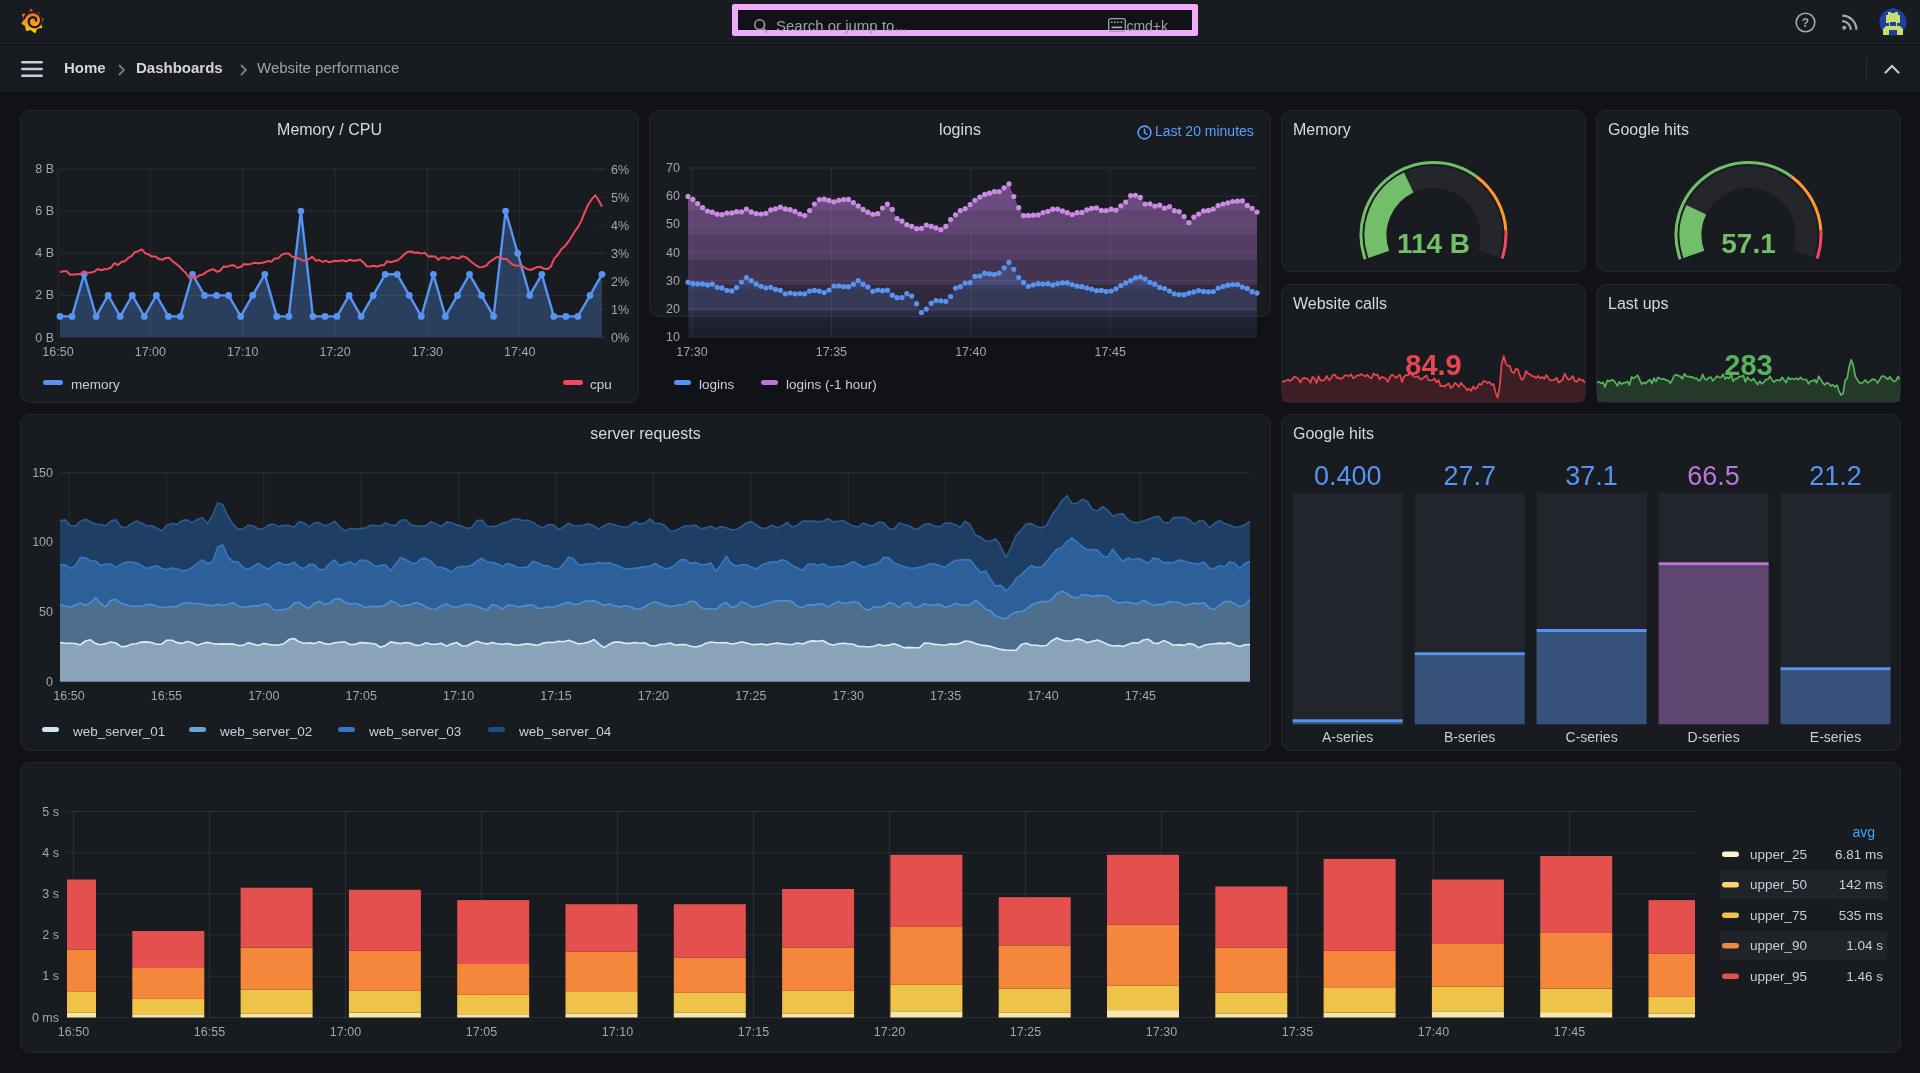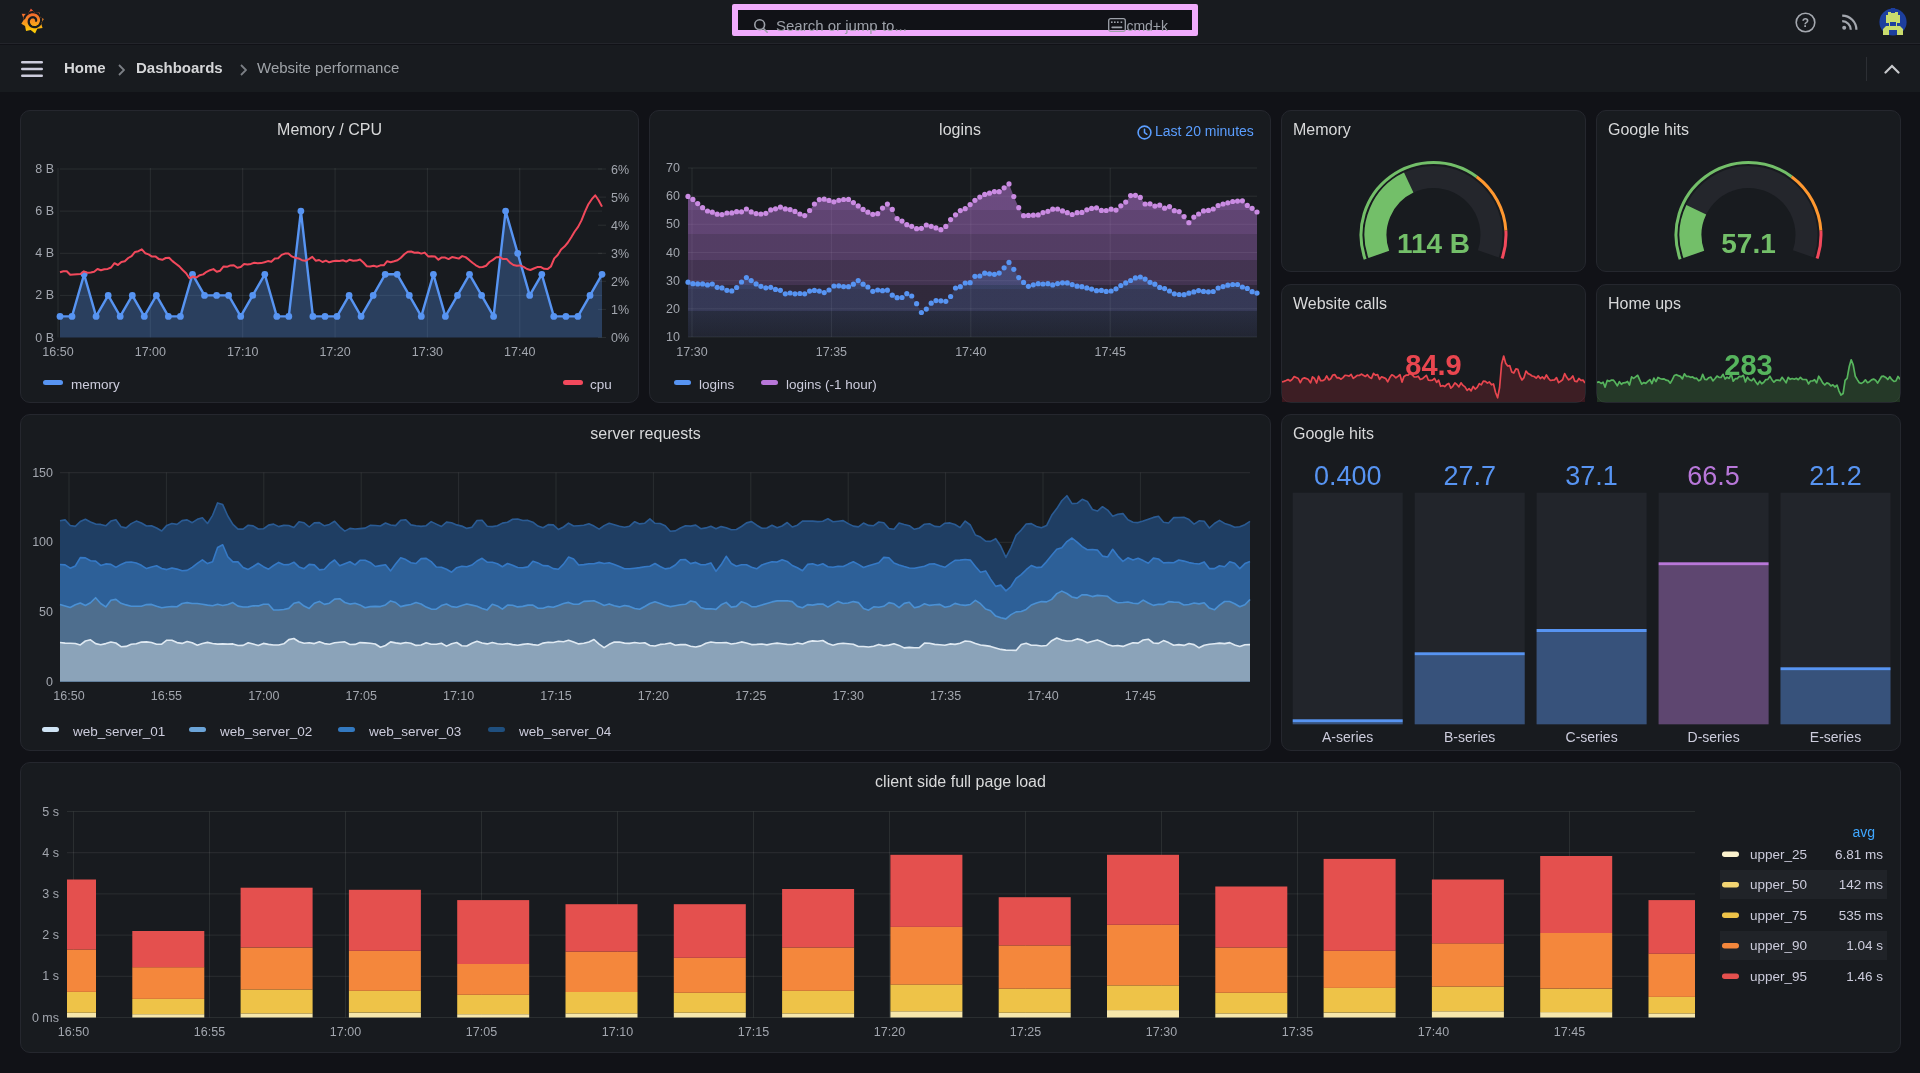--- a/index.html
+++ b/index.html
@@ -167,21 +167,21 @@
         <circle cx="556.9" cy="205.4" r="3.4" fill="#5794F2"></circle>
         <circle cx="569.0" cy="184.4" r="3.4" fill="#5794F2"></circle>
         <circle cx="581.0" cy="163.3" r="3.4" fill="#5794F2"></circle>
         <polyline points="39.0,161.3 42.4,160.3 45.8,160.2 49.2,163.8 52.6,163.4 56.0,163.2 59.5,163.0 62.9,160.3 66.3,161.7 69.7,161.4 73.1,160.7 76.5,158.0 79.9,159.3 83.3,158.3 86.7,157.9 90.1,156.5 93.5,152.2 96.9,154.0 100.4,150.9 103.8,150.2 107.2,147.0 110.6,145.1 114.0,140.9 117.4,140.2 120.8,138.3 124.2,142.2 127.6,143.4 131.0,145.6 134.4,145.4 137.9,148.1 141.3,148.8 144.7,147.0 148.1,146.7 151.5,150.1 154.9,152.8 158.3,155.4 161.7,159.0 165.1,162.3 168.5,167.3 171.9,165.5 175.4,166.5 178.8,164.2 182.2,163.4 185.6,160.8 189.0,159.2 192.4,158.1 195.8,160.8 199.2,159.7 202.6,155.4 206.0,155.8 209.4,154.4 212.8,154.3 216.3,156.7 219.7,156.1 223.1,153.1 226.5,153.6 229.9,152.9 233.3,151.8 236.7,152.2 240.1,152.1 243.5,151.2 246.9,150.1 250.3,150.8 253.8,147.6 257.2,147.2 260.6,143.9 264.0,142.6 267.4,142.5 270.8,145.4 274.2,146.8 277.6,147.4 281.0,149.2 284.4,149.8 287.8,148.2 291.3,145.9 294.7,149.7 298.1,149.0 301.5,151.0 304.9,149.6 308.3,151.3 311.7,150.3 315.1,149.7 318.5,149.9 321.9,149.3 325.3,150.6 328.7,148.7 332.2,149.7 335.6,149.6 339.0,148.5 342.4,151.5 345.8,155.2 349.2,155.5 352.6,154.8 356.0,155.7 359.4,154.3 362.8,154.3 366.2,150.2 369.7,151.3 373.1,150.3 376.5,149.2 379.9,146.7 383.3,143.3 386.7,140.8 390.1,140.5 393.5,141.8 396.9,141.5 400.3,142.6 403.7,141.6 407.2,145.4 410.6,145.2 414.0,145.6 417.4,148.7 420.8,146.4 424.2,146.6 427.6,148.1 431.0,146.1 434.4,146.8 437.8,147.6 441.2,145.1 444.6,146.1 448.1,148.9 451.5,151.8 454.9,154.3 458.3,156.2 461.7,156.0 465.1,154.7 468.5,151.0 471.9,148.9 475.3,146.2 478.7,146.1 482.1,148.1 485.6,147.9 489.0,151.7 492.4,154.0 495.8,154.8 499.2,154.4 502.6,155.9 506.0,158.0 509.4,159.0 512.8,157.5 516.2,156.1 519.6,155.9 523.1,157.8 526.5,158.1 529.9,155.5 533.3,147.4 536.7,144.0 540.1,138.4 543.5,135.6 546.9,131.5 550.3,126.3 553.7,120.5 557.1,115.9 560.5,109.4 564.0,100.7 567.4,93.2 570.8,88.2 574.2,84.3 577.6,89.2 581.0,95.6" fill="none" stroke="#F2495C" stroke-width="2" stroke-linejoin="round"></polyline>
         <rect x="22" y="269" width="20" height="5" rx="2.5" fill="#5794F2"></rect>
         <text x="50" y="277.5" font-size="13.5" fill="#ccccdc">memory</text>
         <rect x="542" y="269" width="20" height="5" rx="2.5" fill="#F2495C"></rect>
         <text x="569" y="277.5" font-size="13.5" fill="#ccccdc">cpu</text>
       </svg>
     </div>
-    <div class="panel" style="left:649px;top:110px;width:622px;height:293px">
+    <div class="panel" style="left:649px;top:110px;width:622px;height:207px">
       <div class="ptitle-c">logins</div>
       <svg width="15" height="15" viewBox="0 0 15 15" style="position:absolute;left:487;top:14">
 <circle cx="7.5" cy="7.5" r="6.4" fill="none" stroke="#5b9eff" stroke-width="1.6"></circle>
 <path d="M7.5 4.2v3.5l2.4 1.6" fill="none" stroke="#5b9eff" stroke-width="1.5" stroke-linecap="round"></path>
       </svg>
       <div class="timelab">Last 20 minutes</div>
       <svg width="620" height="291" style="position:absolute;left:0;top:0">
         <line x1="38" y1="57.0" x2="607" y2="57.0" stroke="rgba(204,212,210,0.10)"></line>
         <line x1="38" y1="85.2" x2="607" y2="85.2" stroke="rgba(204,212,210,0.10)"></line>
         <line x1="38" y1="113.3" x2="607" y2="113.3" stroke="rgba(204,212,210,0.10)"></line>
@@ -496,21 +496,21 @@
     </div>
     <div class="panel" style="left:1281px;top:284px;width:305px;height:119px">
       <div class="ptitle-l">Website calls</div>
       <svg width="303" height="117" style="position:absolute;left:0;top:0">
         <path d="M0.0 96.8L2.0 96.4L4.1 95.5L6.1 94.5L8.1 96.0L10.2 94.3L12.2 91.6L14.2 92.5L16.3 93.5L18.3 97.7L20.3 93.8L22.4 92.9L24.4 93.6L26.4 94.6L28.5 97.9L30.5 91.8L32.5 93.5L34.6 98.0L36.6 91.2L38.6 95.7L40.7 95.7L42.7 94.6L44.7 90.9L46.8 94.9L48.8 93.7L50.8 90.0L52.9 89.7L54.9 92.8L56.9 92.6L59.0 94.2L61.0 92.6L63.0 90.3L65.1 90.5L67.1 91.2L69.1 89.4L71.2 93.4L73.2 92.0L75.2 90.4L77.3 90.5L79.3 89.1L81.3 90.3L83.4 91.5L85.4 89.7L87.4 92.3L89.5 93.4L91.5 88.4L93.5 90.1L95.6 89.7L97.6 94.3L99.6 91.8L101.7 92.6L103.7 93.5L105.7 96.8L107.8 92.6L109.8 89.8L111.8 90.8L113.9 92.8L115.9 91.4L117.9 89.6L120.0 97.1L122.0 91.4L124.0 90.2L126.1 90.2L128.1 88.2L130.1 89.7L132.2 91.8L134.2 92.0L136.2 91.2L138.3 94.5L140.3 93.8L142.3 92.1L144.4 90.3L146.4 95.2L148.4 95.4L150.5 95.2L152.5 93.4L154.6 97.4L156.6 95.1L158.6 101.3L160.7 100.6L162.7 101.6L164.7 99.6L166.8 98.4L168.8 103.2L170.8 101.3L172.9 97.9L174.9 99.5L176.9 101.9L179.0 97.8L181.0 100.4L183.0 101.9L185.1 105.4L187.1 103.6L189.1 105.9L191.2 101.4L193.2 104.1L195.2 102.4L197.3 98.6L199.3 99.9L201.3 96.1L203.4 96.3L205.4 98.1L207.4 97.0L209.5 99.8L211.5 99.0L213.5 107.2L215.6 112.8L217.6 102.5L219.6 79.0L221.7 71.0L223.7 78.3L225.7 81.0L227.8 80.7L229.8 86.9L231.8 88.0L233.9 83.9L235.9 84.4L237.9 91.0L240.0 95.0L242.0 92.6L244.0 86.1L246.1 88.6L248.1 89.5L250.1 91.0L252.2 91.5L254.2 93.1L256.2 90.9L258.3 93.5L260.3 91.9L262.3 93.9L264.4 90.0L266.4 93.2L268.4 95.5L270.5 95.1L272.5 94.8L274.5 92.7L276.6 97.6L278.6 96.3L280.6 94.8L282.7 88.6L284.7 92.3L286.7 94.9L288.8 93.5L290.8 90.9L292.8 96.2L294.9 96.7L296.9 93.5L298.9 95.3L301.0 95.1L303.0 97.9L303.0 117.0 L0.0 117.0 Z" fill="rgba(196,42,56,0.22)"></path>
         <polyline points="0.0,96.8 2.0,96.4 4.1,95.5 6.1,94.5 8.1,96.0 10.2,94.3 12.2,91.6 14.2,92.5 16.3,93.5 18.3,97.7 20.3,93.8 22.4,92.9 24.4,93.6 26.4,94.6 28.5,97.9 30.5,91.8 32.5,93.5 34.6,98.0 36.6,91.2 38.6,95.7 40.7,95.7 42.7,94.6 44.7,90.9 46.8,94.9 48.8,93.7 50.8,90.0 52.9,89.7 54.9,92.8 56.9,92.6 59.0,94.2 61.0,92.6 63.0,90.3 65.1,90.5 67.1,91.2 69.1,89.4 71.2,93.4 73.2,92.0 75.2,90.4 77.3,90.5 79.3,89.1 81.3,90.3 83.4,91.5 85.4,89.7 87.4,92.3 89.5,93.4 91.5,88.4 93.5,90.1 95.6,89.7 97.6,94.3 99.6,91.8 101.7,92.6 103.7,93.5 105.7,96.8 107.8,92.6 109.8,89.8 111.8,90.8 113.9,92.8 115.9,91.4 117.9,89.6 120.0,97.1 122.0,91.4 124.0,90.2 126.1,90.2 128.1,88.2 130.1,89.7 132.2,91.8 134.2,92.0 136.2,91.2 138.3,94.5 140.3,93.8 142.3,92.1 144.4,90.3 146.4,95.2 148.4,95.4 150.5,95.2 152.5,93.4 154.6,97.4 156.6,95.1 158.6,101.3 160.7,100.6 162.7,101.6 164.7,99.6 166.8,98.4 168.8,103.2 170.8,101.3 172.9,97.9 174.9,99.5 176.9,101.9 179.0,97.8 181.0,100.4 183.0,101.9 185.1,105.4 187.1,103.6 189.1,105.9 191.2,101.4 193.2,104.1 195.2,102.4 197.3,98.6 199.3,99.9 201.3,96.1 203.4,96.3 205.4,98.1 207.4,97.0 209.5,99.8 211.5,99.0 213.5,107.2 215.6,112.8 217.6,102.5 219.6,79.0 221.7,71.0 223.7,78.3 225.7,81.0 227.8,80.7 229.8,86.9 231.8,88.0 233.9,83.9 235.9,84.4 237.9,91.0 240.0,95.0 242.0,92.6 244.0,86.1 246.1,88.6 248.1,89.5 250.1,91.0 252.2,91.5 254.2,93.1 256.2,90.9 258.3,93.5 260.3,91.9 262.3,93.9 264.4,90.0 266.4,93.2 268.4,95.5 270.5,95.1 272.5,94.8 274.5,92.7 276.6,97.6 278.6,96.3 280.6,94.8 282.7,88.6 284.7,92.3 286.7,94.9 288.8,93.5 290.8,90.9 292.8,96.2 294.9,96.7 296.9,93.5 298.9,95.3 301.0,95.1 303.0,97.9" fill="none" stroke="#e8464f" stroke-width="1.7" stroke-linejoin="round"></polyline>
         <text x="151.5" y="90" text-anchor="middle" font-size="29" font-weight="bold" fill="#e8464f">84.9</text>
       </svg>
     </div>
     <div class="panel" style="left:1596px;top:284px;width:305px;height:119px">
-      <div class="ptitle-l">Home ups</div>
+      <div class="ptitle-l">Last ups</div>
       <svg width="303" height="117" style="position:absolute;left:0;top:0">
         <path d="M0.0 97.4L2.0 96.9L4.1 98.4L6.1 97.2L8.1 102.1L10.2 95.4L12.2 96.3L14.2 95.2L16.3 95.0L18.3 97.6L20.3 100.8L22.4 96.7L24.4 99.3L26.4 97.8L28.5 97.7L30.5 96.5L32.5 100.1L34.6 91.9L36.6 93.4L38.6 91.9L40.7 90.3L42.7 94.9L44.7 99.1L46.8 97.5L48.8 98.4L50.8 96.4L52.9 94.6L54.9 98.6L56.9 93.1L59.0 96.6L61.0 92.4L63.0 93.5L65.1 94.2L67.1 93.9L69.1 95.2L71.2 95.6L73.2 98.2L75.2 94.9L77.3 90.5L79.3 89.7L81.3 90.6L83.4 91.4L85.4 93.9L87.4 88.8L89.5 91.5L91.5 91.3L93.5 92.3L95.6 91.9L97.6 93.5L99.6 93.2L101.7 95.8L103.7 94.7L105.7 89.4L107.8 94.4L109.8 94.6L111.8 92.7L113.9 92.1L115.9 95.9L117.9 93.7L120.0 91.1L122.0 92.3L124.0 92.5L126.1 89.3L128.1 94.0L130.1 92.2L132.2 93.4L134.2 88.9L136.2 96.2L138.3 93.7L140.3 93.6L142.3 91.3L144.4 91.7L146.4 90.3L148.4 96.9L150.5 92.2L152.5 94.7L154.6 95.7L156.6 93.4L158.6 96.8L160.7 99.6L162.7 96.1L164.7 98.8L166.8 97.2L168.8 94.6L170.8 94.4L172.9 91.2L174.9 94.7L176.9 97.2L179.0 95.1L181.0 95.1L183.0 95.7L185.1 92.3L187.1 94.9L189.1 97.9L191.2 92.3L193.2 94.3L195.2 93.5L197.3 94.2L199.3 93.3L201.3 94.7L203.4 92.3L205.4 94.3L207.4 94.5L209.5 94.7L211.5 98.9L213.5 96.0L215.6 96.0L217.6 94.7L219.6 97.9L221.7 91.2L223.7 94.2L225.7 97.8L227.8 100.0L229.8 97.9L231.8 98.6L233.9 100.9L235.9 99.8L237.9 102.0L240.0 100.1L242.0 106.1L244.0 110.0L246.1 108.5L248.1 95.4L250.1 93.4L252.2 81.8L254.2 74.8L256.2 79.9L258.3 91.3L260.3 94.6L262.3 97.7L264.4 98.4L266.4 97.1L268.4 94.8L270.5 97.7L272.5 96.7L274.5 94.9L276.6 94.1L278.6 95.2L280.6 98.1L282.7 94.6L284.7 91.3L286.7 91.2L288.8 92.4L290.8 94.5L292.8 91.7L294.9 94.7L296.9 96.4L298.9 96.0L301.0 91.4L303.0 94.4L303.0 117.0 L0.0 117.0 Z" fill="rgba(86,166,75,0.22)"></path>
         <polyline points="0.0,97.4 2.0,96.9 4.1,98.4 6.1,97.2 8.1,102.1 10.2,95.4 12.2,96.3 14.2,95.2 16.3,95.0 18.3,97.6 20.3,100.8 22.4,96.7 24.4,99.3 26.4,97.8 28.5,97.7 30.5,96.5 32.5,100.1 34.6,91.9 36.6,93.4 38.6,91.9 40.7,90.3 42.7,94.9 44.7,99.1 46.8,97.5 48.8,98.4 50.8,96.4 52.9,94.6 54.9,98.6 56.9,93.1 59.0,96.6 61.0,92.4 63.0,93.5 65.1,94.2 67.1,93.9 69.1,95.2 71.2,95.6 73.2,98.2 75.2,94.9 77.3,90.5 79.3,89.7 81.3,90.6 83.4,91.4 85.4,93.9 87.4,88.8 89.5,91.5 91.5,91.3 93.5,92.3 95.6,91.9 97.6,93.5 99.6,93.2 101.7,95.8 103.7,94.7 105.7,89.4 107.8,94.4 109.8,94.6 111.8,92.7 113.9,92.1 115.9,95.9 117.9,93.7 120.0,91.1 122.0,92.3 124.0,92.5 126.1,89.3 128.1,94.0 130.1,92.2 132.2,93.4 134.2,88.9 136.2,96.2 138.3,93.7 140.3,93.6 142.3,91.3 144.4,91.7 146.4,90.3 148.4,96.9 150.5,92.2 152.5,94.7 154.6,95.7 156.6,93.4 158.6,96.8 160.7,99.6 162.7,96.1 164.7,98.8 166.8,97.2 168.8,94.6 170.8,94.4 172.9,91.2 174.9,94.7 176.9,97.2 179.0,95.1 181.0,95.1 183.0,95.7 185.1,92.3 187.1,94.9 189.1,97.9 191.2,92.3 193.2,94.3 195.2,93.5 197.3,94.2 199.3,93.3 201.3,94.7 203.4,92.3 205.4,94.3 207.4,94.5 209.5,94.7 211.5,98.9 213.5,96.0 215.6,96.0 217.6,94.7 219.6,97.9 221.7,91.2 223.7,94.2 225.7,97.8 227.8,100.0 229.8,97.9 231.8,98.6 233.9,100.9 235.9,99.8 237.9,102.0 240.0,100.1 242.0,106.1 244.0,110.0 246.1,108.5 248.1,95.4 250.1,93.4 252.2,81.8 254.2,74.8 256.2,79.9 258.3,91.3 260.3,94.6 262.3,97.7 264.4,98.4 266.4,97.1 268.4,94.8 270.5,97.7 272.5,96.7 274.5,94.9 276.6,94.1 278.6,95.2 280.6,98.1 282.7,94.6 284.7,91.3 286.7,91.2 288.8,92.4 290.8,94.5 292.8,91.7 294.9,94.7 296.9,96.4 298.9,96.0 301.0,91.4 303.0,94.4" fill="none" stroke="#56b45d" stroke-width="1.7" stroke-linejoin="round"></polyline>
         <text x="151.5" y="90" text-anchor="middle" font-size="29" font-weight="bold" fill="#56b45d">283</text>
       </svg>
     </div>
     <div class="panel" style="left:20px;top:414px;width:1251px;height:337px">
       <div class="ptitle-c">server requests</div>
       <svg width="1249" height="335" style="position:absolute;left:0;top:0">
         <line x1="39" y1="266.5" x2="1229" y2="266.5" stroke="rgba(204,212,210,0.10)"></line>
@@ -587,21 +587,20 @@
         <text x="431.6" y="70" text-anchor="middle" font-size="27" fill="#B877D9">66.5</text>
         <text x="431.6" y="327" text-anchor="middle" font-size="14" fill="#ccccdc">D-series</text>
         <rect x="498.5" y="77.7" width="110" height="231.6" fill="#22252b"></rect>
         <rect x="498.5" y="255.3" width="110" height="54" fill="#37527b"></rect>
         <rect x="498.5" y="252.3" width="110" height="3" fill="#5794F2"></rect>
         <text x="553.5" y="70" text-anchor="middle" font-size="27" fill="#5794F2">21.2</text>
         <text x="553.5" y="327" text-anchor="middle" font-size="14" fill="#ccccdc">E-series</text>
       </svg>
     </div>
     <div class="panel" style="left:20px;top:762px;width:1881px;height:291px">
-      <div class="ptitle-c">client side full page load</div>
       <svg width="1879" height="289" style="position:absolute;left:0;top:0">
         <line x1="46" y1="254.5" x2="1674" y2="254.5" stroke="rgba(204,212,210,0.10)"></line>
         <line x1="46" y1="213.3" x2="1674" y2="213.3" stroke="rgba(204,212,210,0.10)"></line>
         <line x1="46" y1="172.1" x2="1674" y2="172.1" stroke="rgba(204,212,210,0.10)"></line>
         <line x1="46" y1="130.9" x2="1674" y2="130.9" stroke="rgba(204,212,210,0.10)"></line>
         <line x1="46" y1="89.7" x2="1674" y2="89.7" stroke="rgba(204,212,210,0.10)"></line>
         <line x1="46" y1="48.5" x2="1674" y2="48.5" stroke="rgba(204,212,210,0.10)"></line>
         <line x1="52.5" y1="48.5" x2="52.5" y2="254.5" stroke="rgba(204,212,210,0.10)"></line>
         <text x="52.5" y="273" text-anchor="middle" font-size="12.5" fill="#a2a6ae">16:50</text>
         <line x1="188.5" y1="48.5" x2="188.5" y2="254.5" stroke="rgba(204,212,210,0.10)"></line>

